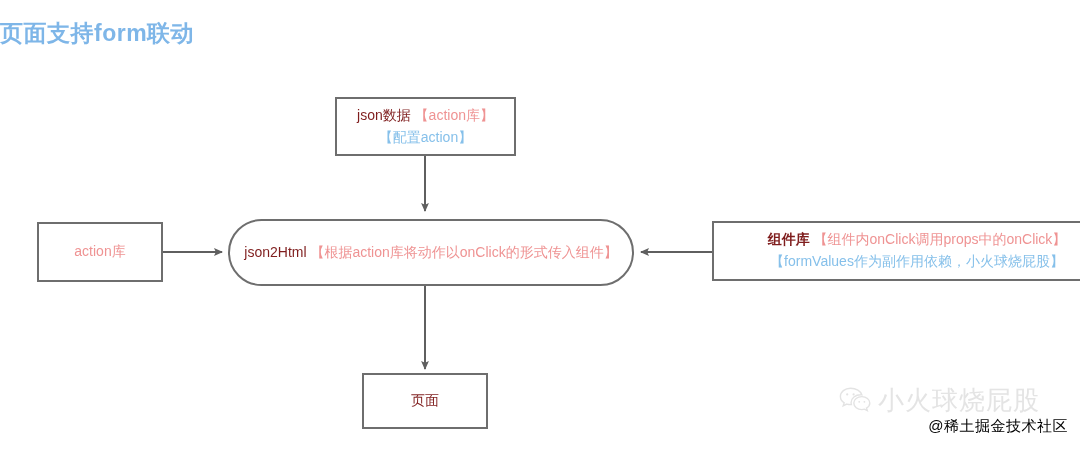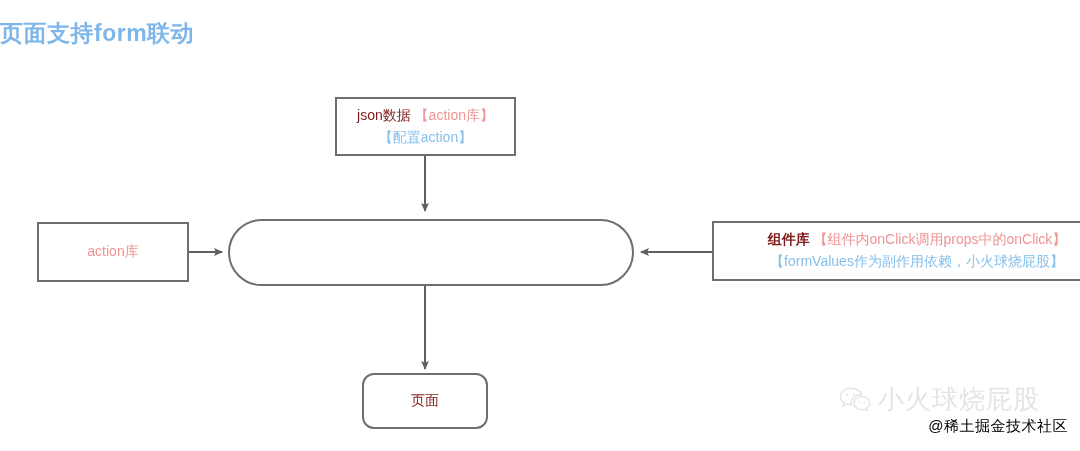--- a/index.html
+++ b/index.html
@@ -58,60 +58,60 @@
   }
 
   
   #node-json-data {
     left: 335px; top: 97px;
     width: 181px; height: 59px;
     font-size: 14px;
   }
   #node-action-lib {
     left: 37px; top: 222px;
-    width: 152px; height: 60px;
+    width: 126px; height: 60px;
     font-size: 14px;
   }
   #node-json2html {
     left: 228px; top: 219px;
     width: 406px; height: 67px;
     border-radius: 34px;
     font-size: 14px;
   }
   #node-component-lib {
     left: 712px; top: 221px;
     width: 410px; height: 60px;
     font-size: 14px;
   }
   #node-page {
     left: 362px; top: 373px;
     width: 126px; height: 56px;
     font-size: 14px;
-    border-radius: 12px;
   }
 
   .t-black { color: #7f1d1d; }
   .t-red   { color: #ef9393; }
   .t-blue  { color: #86c0ea; }
   .t-bold  { font-weight: bold; }
 
   
   #watermark {
     position: absolute;
     left: 838px;
     top: 384px;
     width: 236px;
     height: 62px;
     color: #e2e2e2;
     user-select: none;
   }
   #watermark .wm-row {
     display: flex;
-    align-items: center;
+    align-items: flex-end;
     gap: 6px;
+    font-family: Liberation Serif, serif;
   }
   #watermark .wm-main {
     font-size: 26px;
     letter-spacing: 1px;
     line-height: 1;
     color: #e4e4e4;
   }
   #watermark .wm-sub {
     font-size: 15px;
     text-align: right;
@@ -162,20 +162,24 @@
     </div>
   </div>
 
   <div class="node" id="node-action-lib">
     <div class="line">
       <span class="t-red">action库</span>
     </div>
   </div>
 
   <div class="node" id="node-json2html">
+    <div class="line">
+      <span class="t-black">json2Html</span>
+      <span class="t-red">【根据action库将动作以onClick的形式传入组件】</span>
+    </div>
   </div>
 
   <div class="node" id="node-component-lib">
     <div class="line">
       <span class="t-black t-bold">组件库</span>
       <span class="t-red">【组件内onClick调用props中的onClick】</span>
     </div>
     <div class="line">
       <span class="t-blue">【formValues作为副作用依赖，小火球烧屁股】</span>
     </div>

